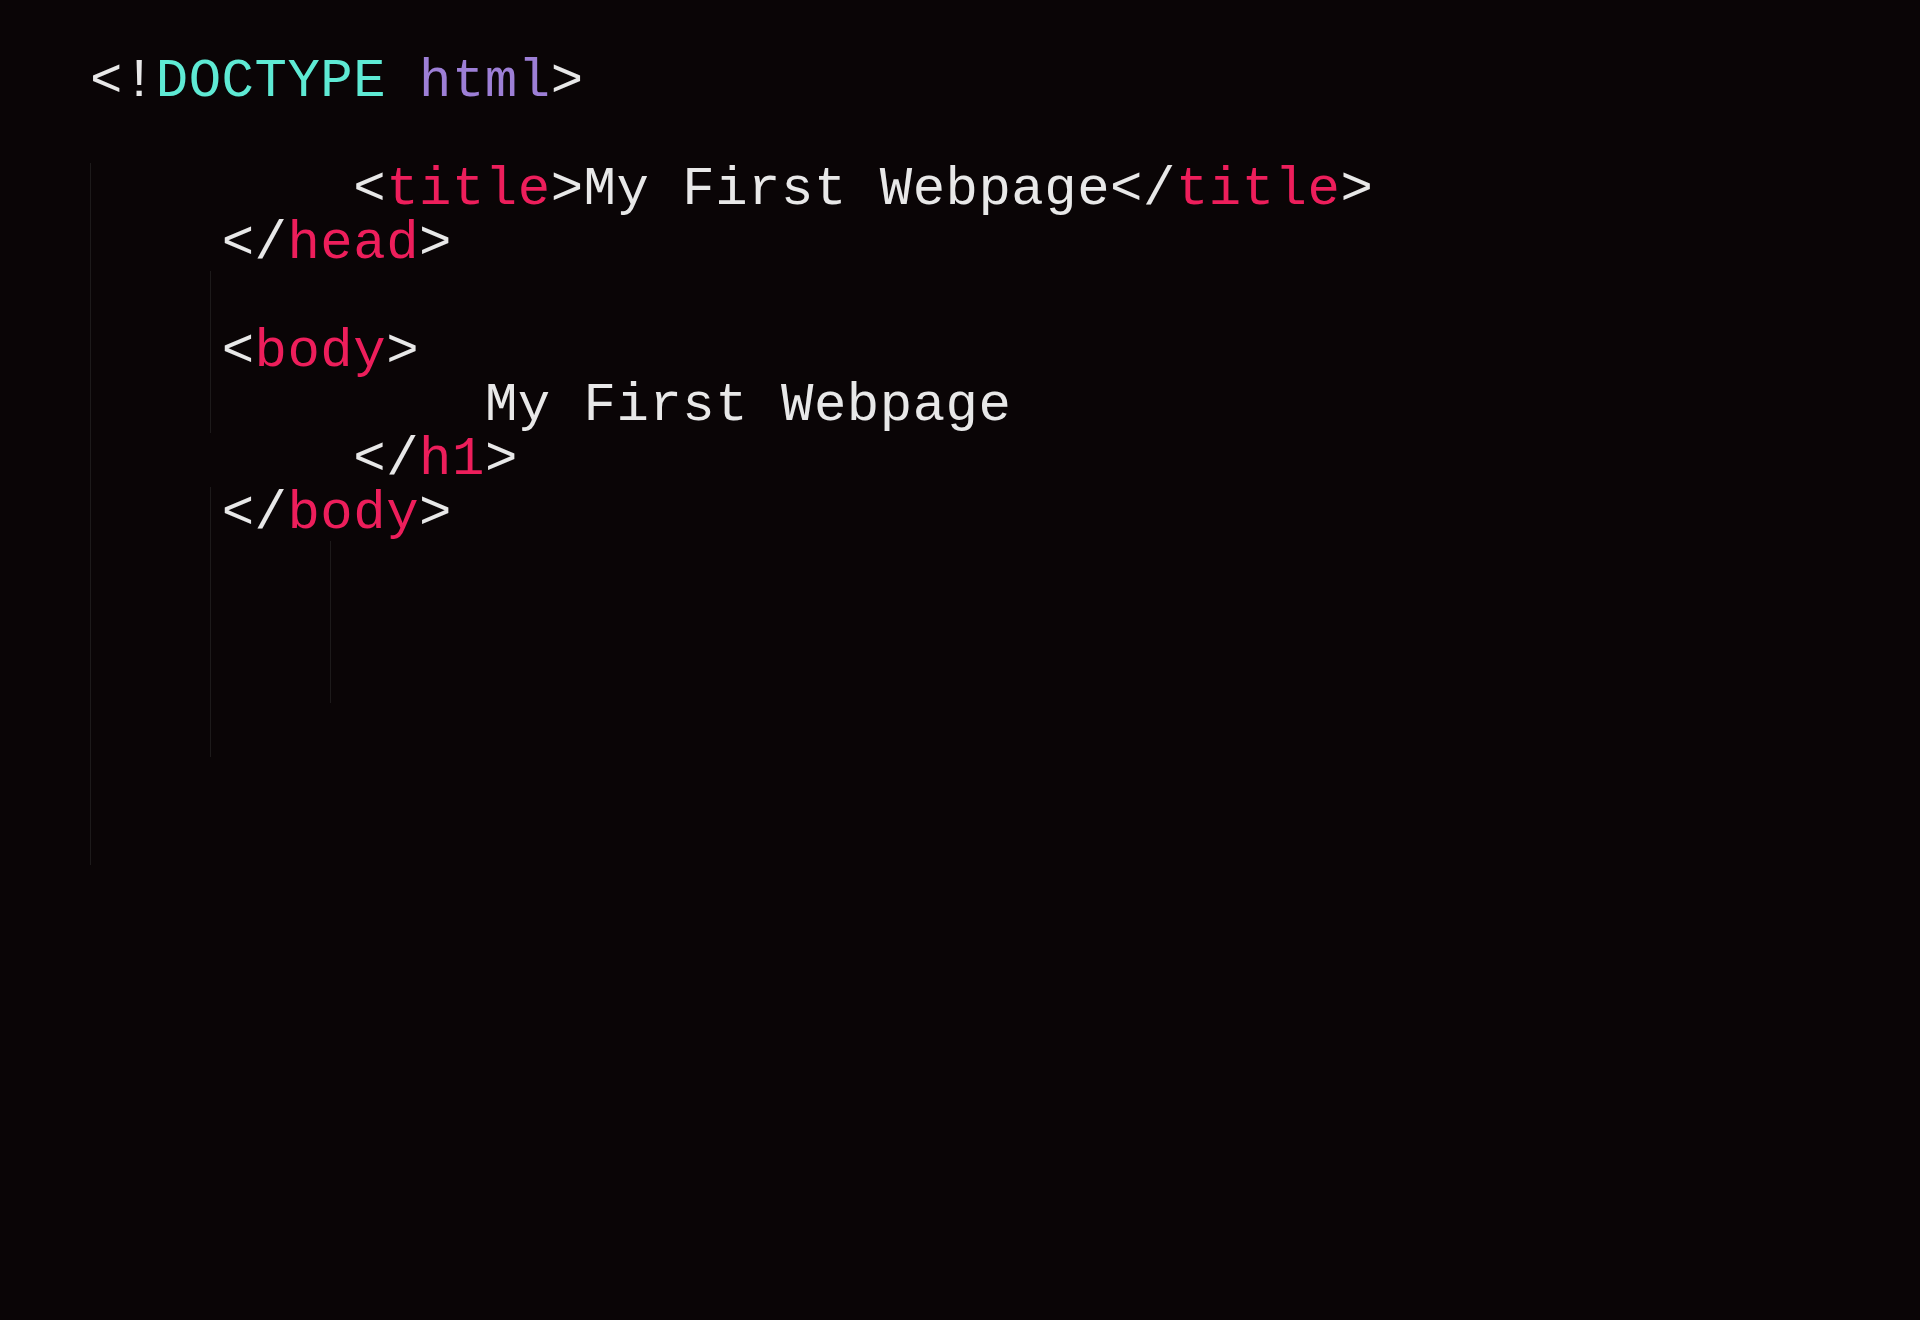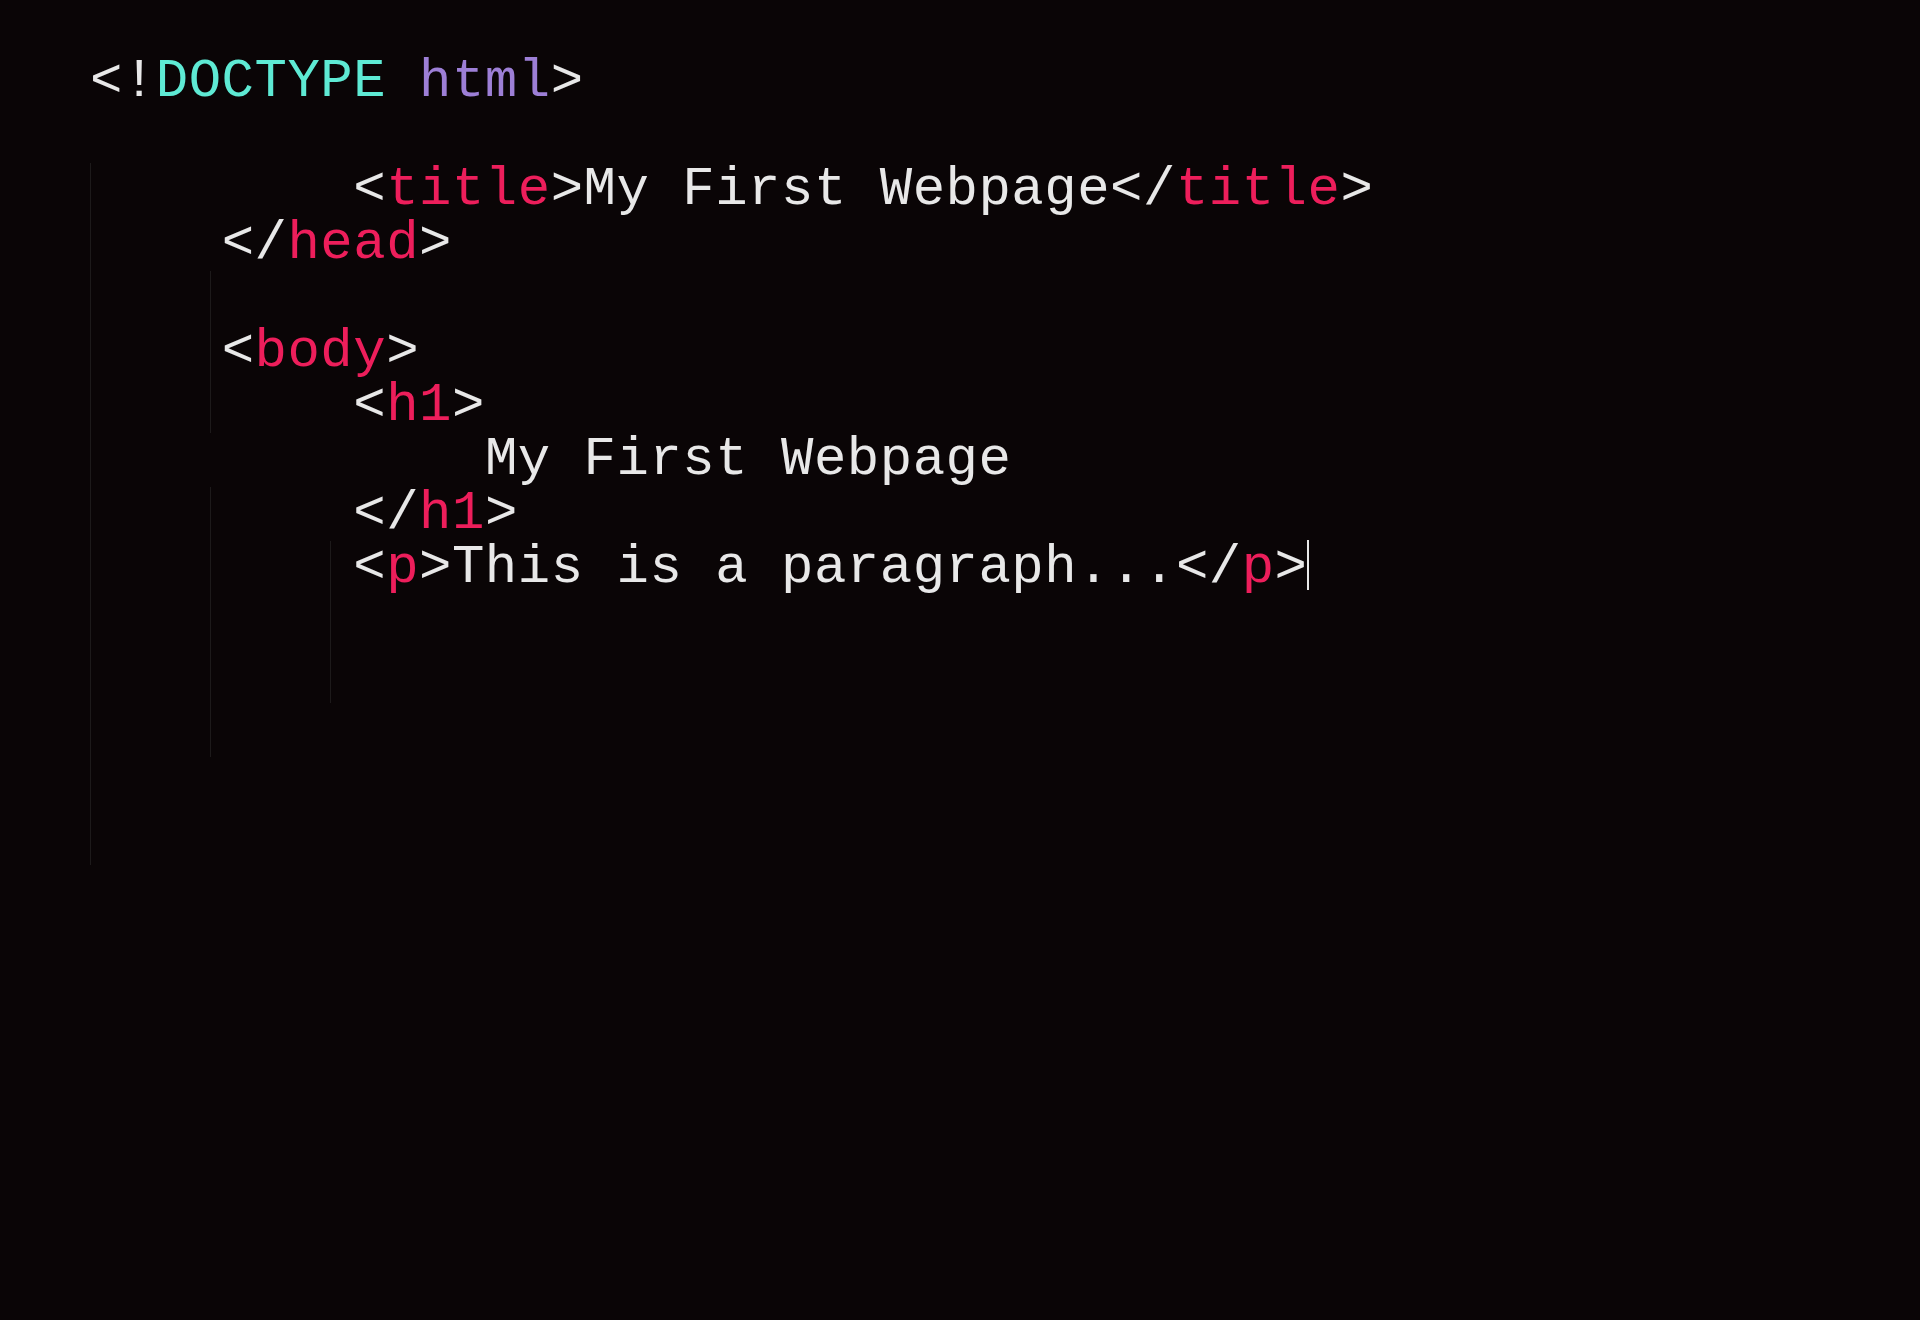--- a/index.html
+++ b/index.html
@@ -68,24 +68,23 @@
 
 
   <div class="line"><span class="text">        </span><span class="bracket">&lt;</span><span class="tag">title</span><span class="bracket">&gt;</span><span class="text">My First Webpage</span><span class="bracket">&lt;</span><span class="slash">/</span><span class="tag">title</span><span class="bracket">&gt;</span></div>
 
   <div class="line"><span class="text">    </span><span class="bracket">&lt;</span><span class="slash">/</span><span class="tag">head</span><span class="bracket">&gt;</span></div>
 
   <div class="line"> </div>
 
   <div class="line"><span class="text">    </span><span class="bracket">&lt;</span><span class="tag">body</span><span class="bracket">&gt;</span></div>
 
-  <div class="line"><span class="text">        </span><span class="bracket">&lt;</span><span class="tag">h1</span><span class="bracket">&gt;</span></div>
 
   <div class="line"><span class="text">            </span><span class="text">My First Webpage</span></div>
 
   <div class="line"><span class="text">        </span><span class="bracket">&lt;</span><span class="slash">/</span><span class="tag">h1</span><span class="bracket">&gt;</span></div>
 
-  <div class="line"><span class="text">        </span><span class="bracket">&lt;</span><span class="tag">p</span><span class="bracket">&gt;</span><span class="text">This is a paragraph...</span><span class="bracket">&lt;</span><span class="slash">/</span><span class="tag">p</span><span class="bracket">&gt;</span><span class="cursor"></span></div>
 
+  <div class="line"><span class="text">    </span><span class="bracket">&lt;</span><span class="slash">/</span><span class="tag">body</span><span class="bracket">&gt;</span></div>
 
   <div class="line"> </div>
 
 </div>
 
 </body></html>

